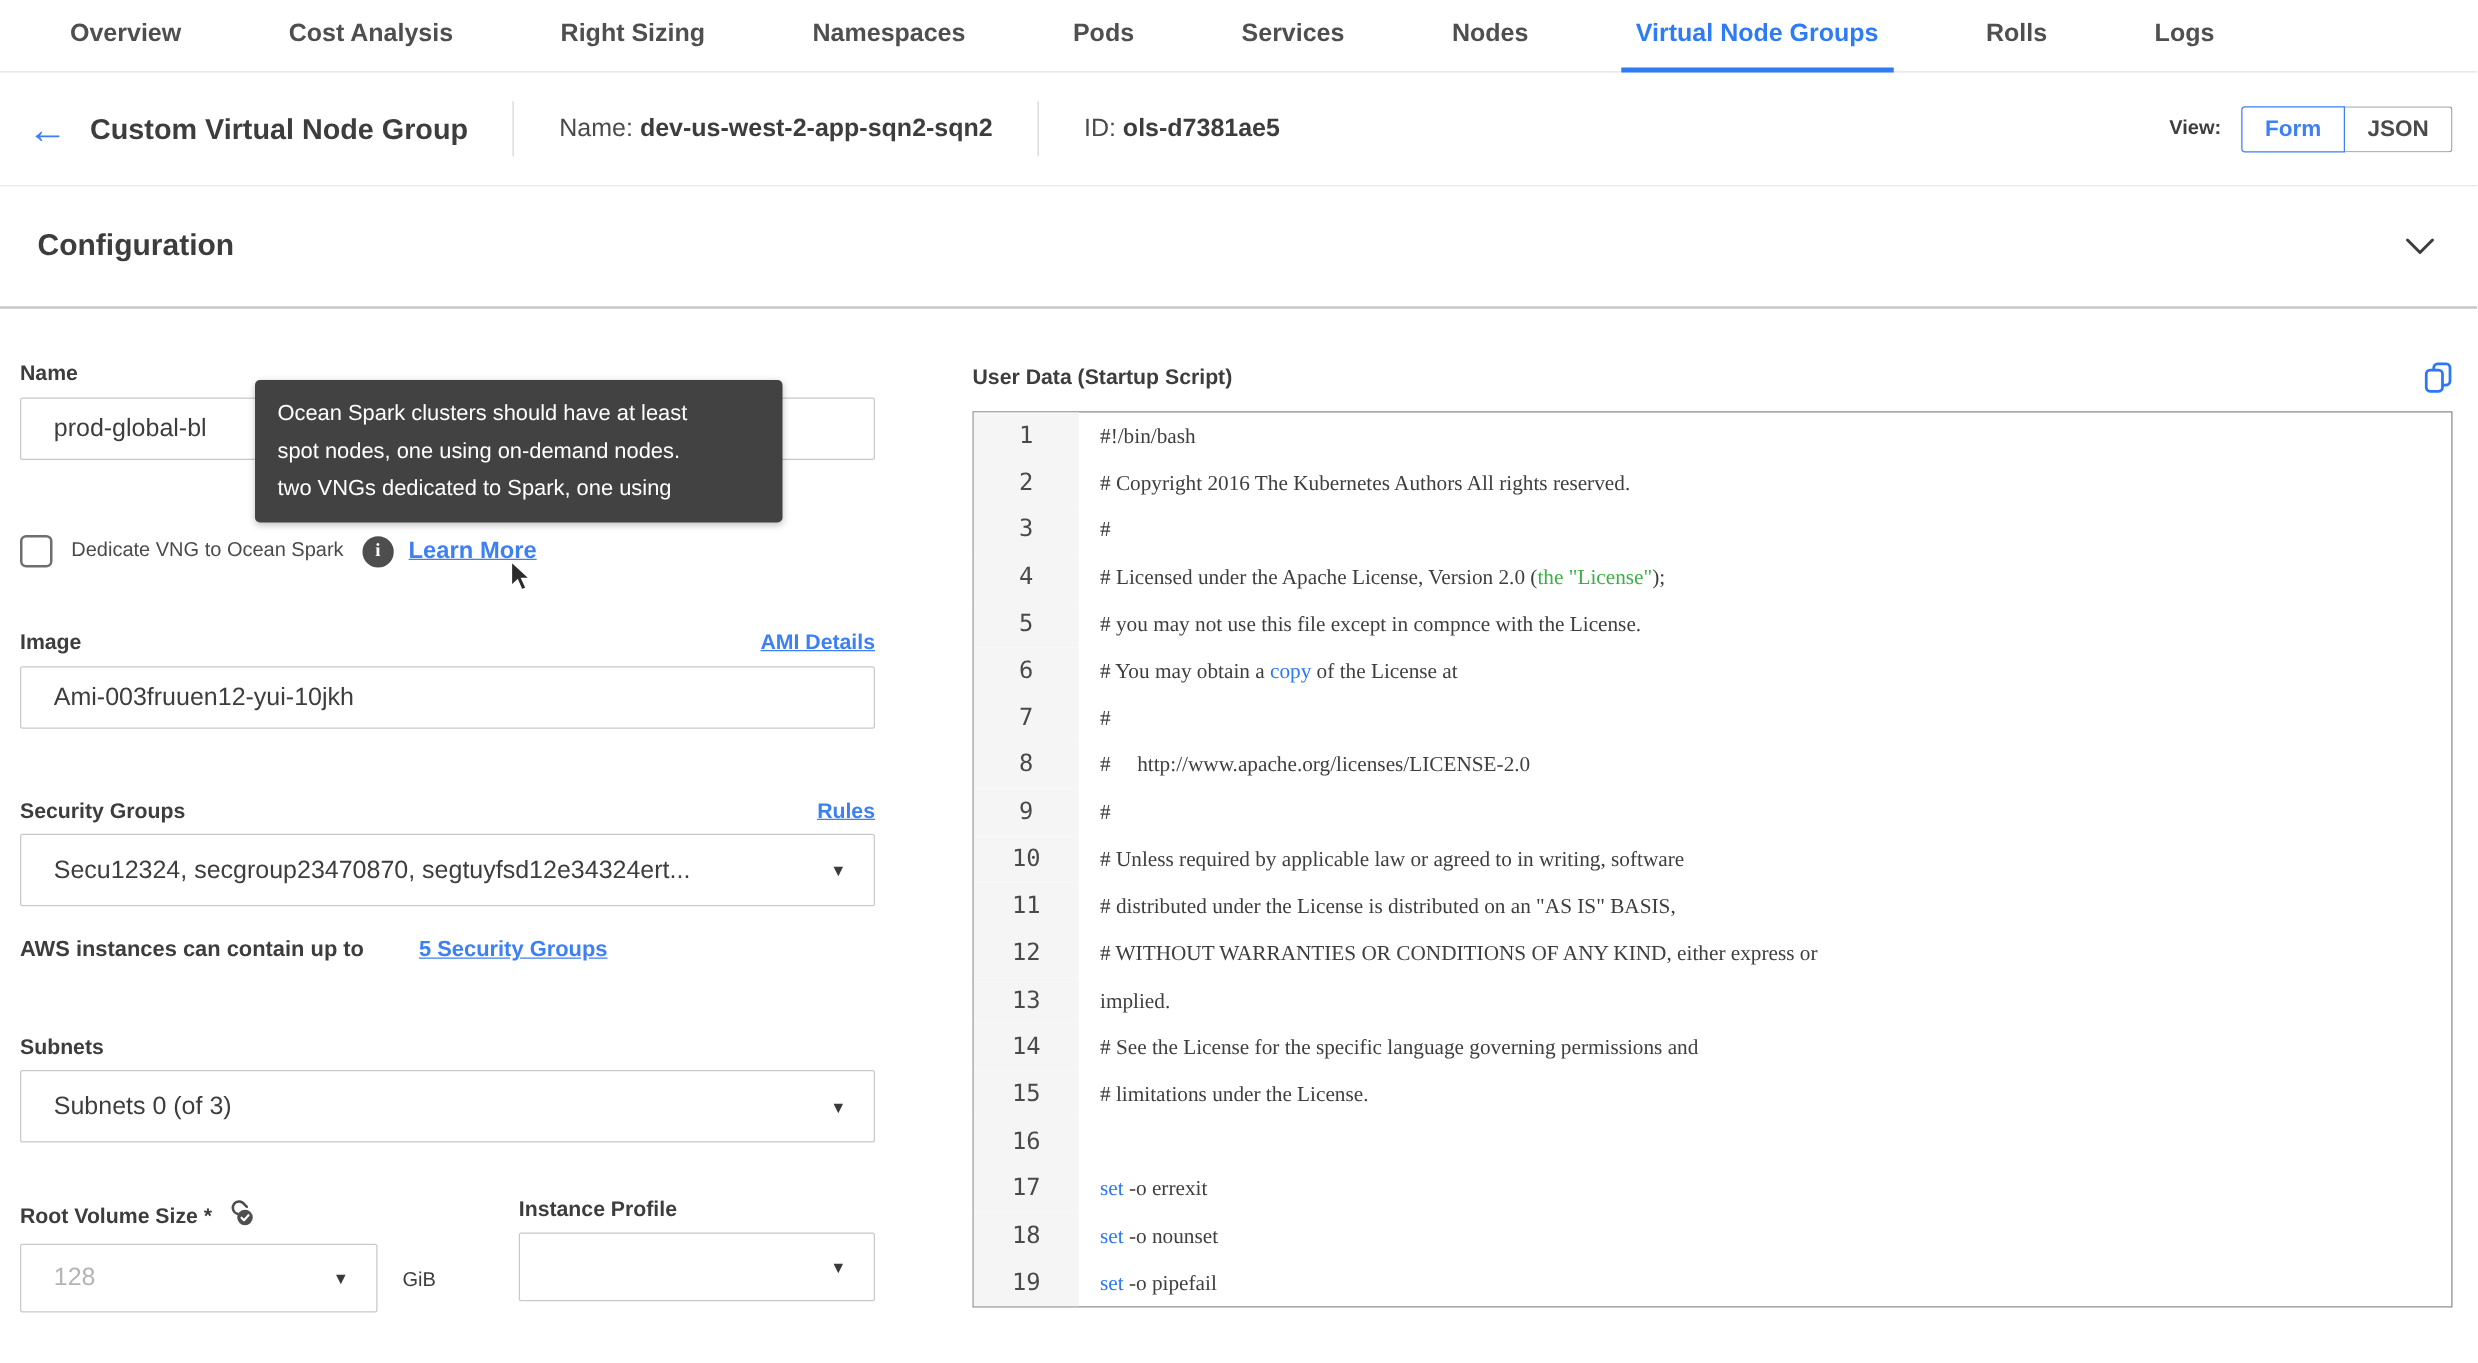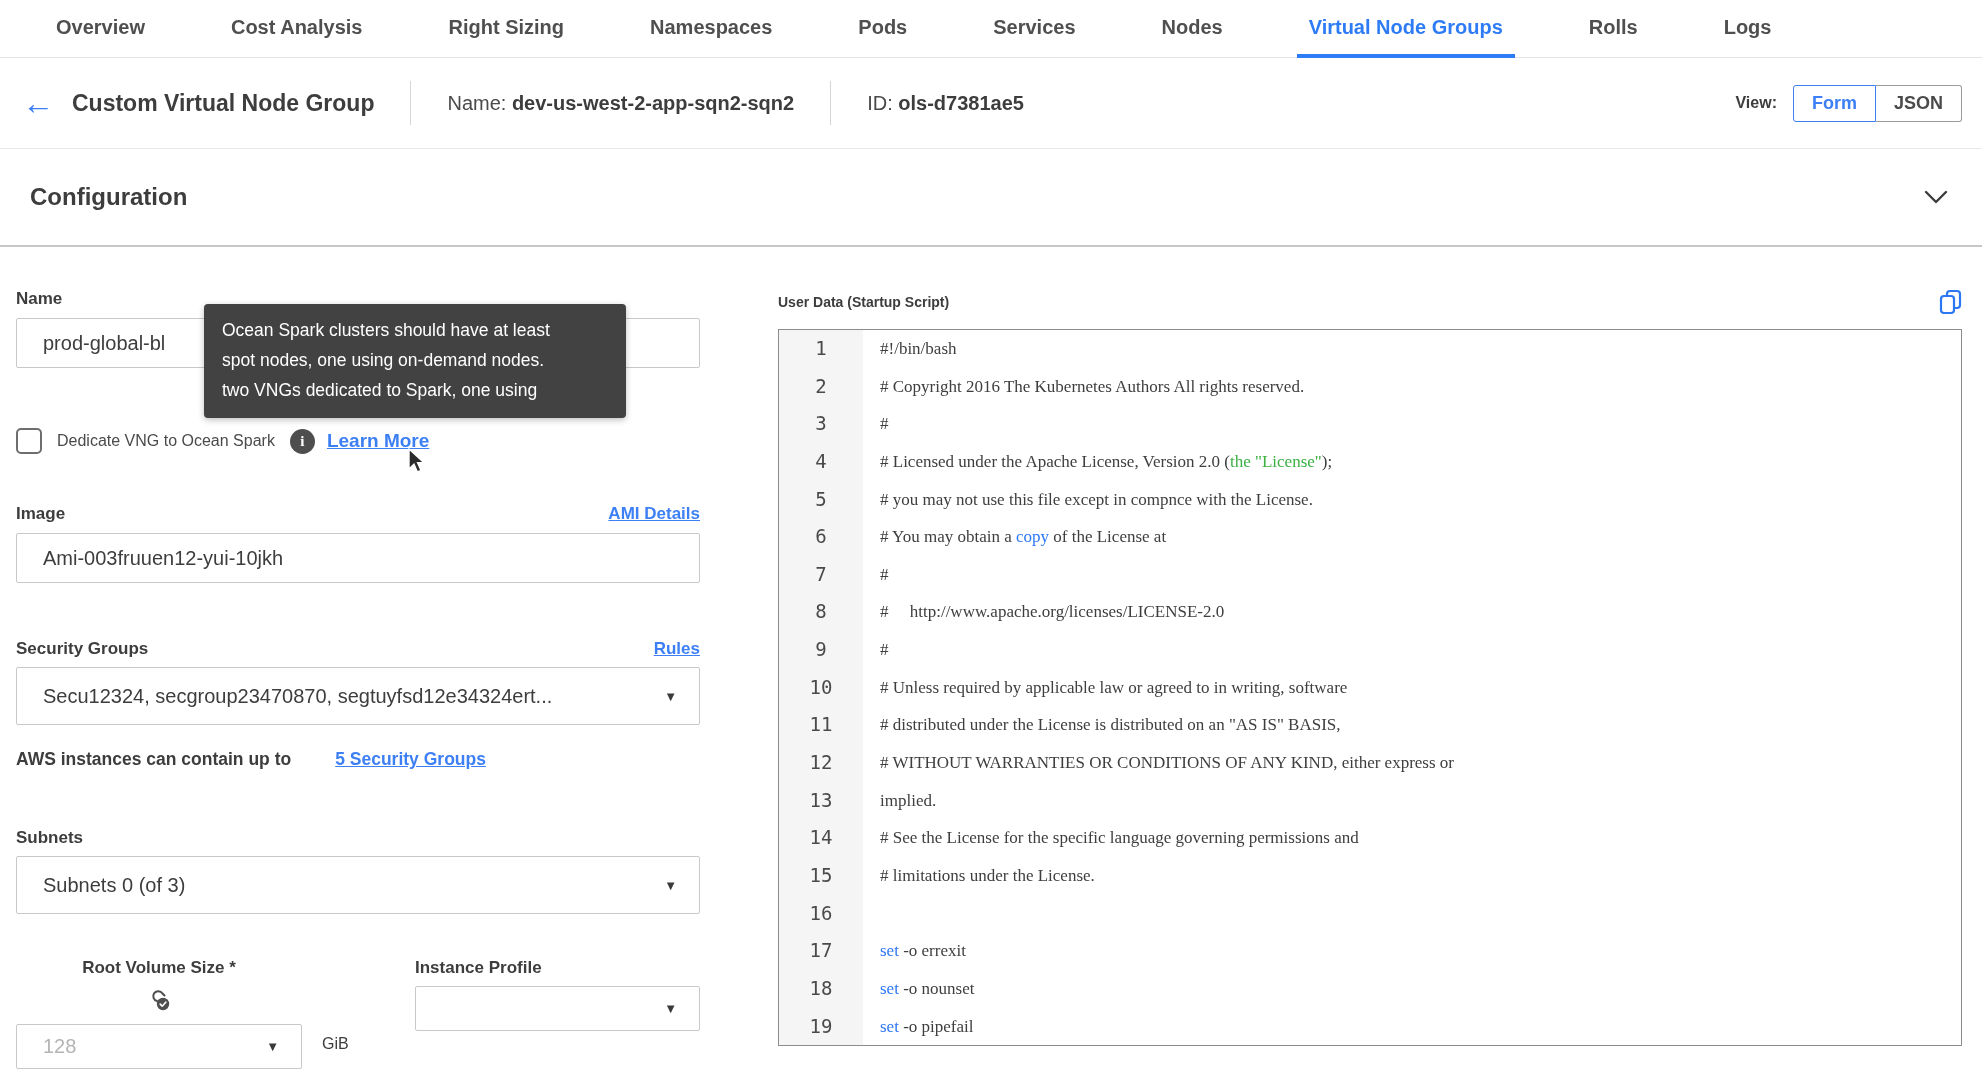--- a/index.html
+++ b/index.html
@@ -71,28 +71,28 @@
 
   .group-image{margin-top:50px;}
   .group-sg{margin-top:56px;}
   .hint-row{display:flex;align-items:center;margin-top:24px;}
   .hint-text{font-size:17.5px;font-weight:600;color:var(--ink);}
   .hint-link{font-size:17.5px;font-weight:600;color:var(--accent);text-decoration:underline;margin-left:44px;cursor:pointer;}
   .group-subnets{margin-top:58px;}
 
   .bottom-row{display:flex;margin-top:44px;}
   .rv-block{width:286px;flex:none;}
-  .rv-label-row{display:flex;align-items:center;gap:10px;flex-direction:column;}
+  .rv-label-row{display:flex;align-items:center;gap:10px;}
   .gib{font-size:16px;color:var(--ink);margin-left:20px;align-self:flex-end;margin-bottom:16px;width:40px;}
   .ip-block{width:285px;flex:none;margin-left:55px;}
-  .bottom-row .selectbox{height:45px;}
+  .bottom-row .selectbox{height:55px;}
 
   
   .editor-head{display:flex;align-items:center;justify-content:space-between;}
-  .editor-title{font-size:14px;font-weight:600;color:var(--ink);}
+  .editor-title{font-size:17px;font-weight:600;color:var(--ink);}
   .copy-btn{cursor:pointer;display:flex;align-items:center;}
   .editor{margin-top:14px;border:1px solid #8c8c8c;width:100%;background:#fff;}
   .code-line{display:flex;height:37.65px;}
   .gutter{width:84px;flex:none;background:#f5f5f5;text-align:center;font-family:"DejaVu Sans Mono",monospace;font-size:19px;color:#4a4a4a;line-height:37.65px;}
   .code-text{font-family:Liberation Serif, serif;font-size:17px;line-height:37.65px;padding-left:17px;white-space:pre;color:#3e3e3e;}
   .seg-d{color:#3e3e3e;}
   .seg-g{color:var(--code-green);}
   .seg-b{color:var(--code-blue);}
 </style>
 </head>

